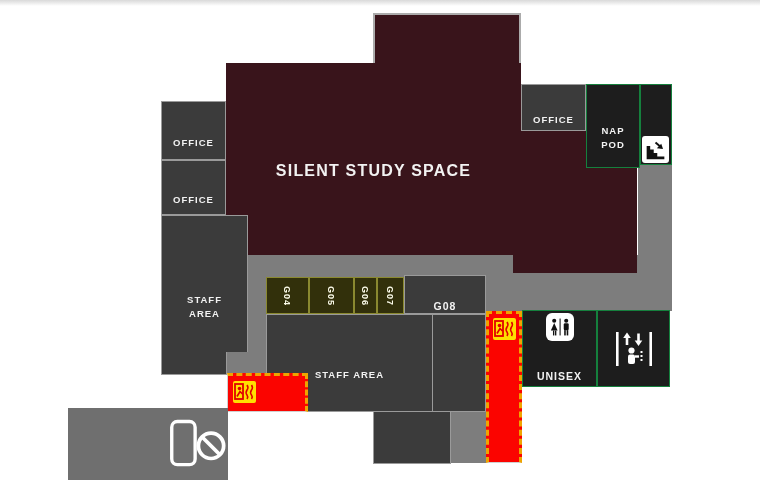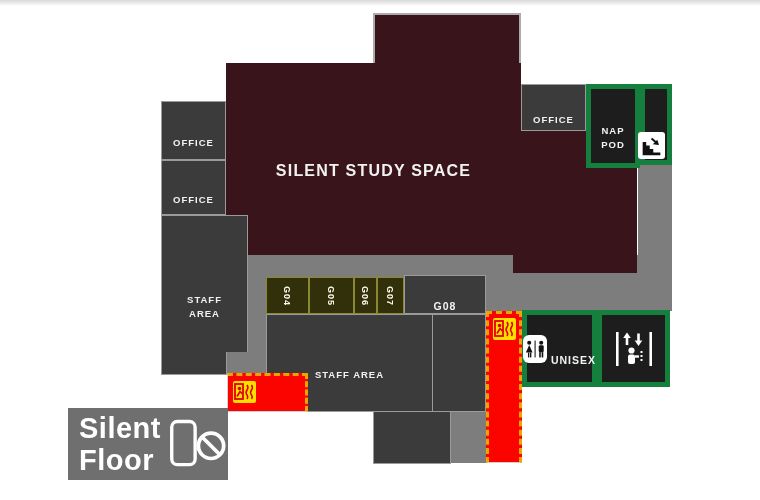--- a/index.html
+++ b/index.html
@@ -4,37 +4,37 @@
 <style>
   html,body{margin:0;padding:0;background:#ffffff;}
   body{font-family:"Liberation Sans",sans-serif;}
   #stage{position:relative;width:760px;height:500px;background:#ffffff;overflow:hidden;}
   .topshade{position:absolute;left:0;top:0;width:760px;height:6px;
     background:linear-gradient(#d9d9d9,#ffffff);}
   .blk{position:absolute;box-sizing:border-box;display:flex;align-items:center;justify-content:center;}
   .corr{background:#7d7d7d;}
   .maroon{background:#39141b;}
   .dark{background:#3b3b3b;border:1px solid #9a9a9a;}
-  .black{background:#1d1d1d;border:5px solid #15803d;}
+  .black{background:#1d1d1d;border:1px solid #15803d;}
   .olive{background:#32300b;border:1px solid #8a8930;}
   .red{background:#fb0400;}
   .lbl{color:#f2f2f2;font-weight:bold;font-size:9.5px;letter-spacing:1px;text-align:center;line-height:1.45;margin-top:24px;}
   .lbl-big{font-size:16px;letter-spacing:1.2px;}
   .lbl-narrow{width:52px;}
   .lbl-nap{width:36px;}
   .vlbl{transform:rotate(90deg);white-space:nowrap;color:#fdfdec;font-weight:bold;font-size:9px;letter-spacing:1px;}
   .notch{border:2px solid #ababab;border-bottom:none;}
   .red-left{border:1px solid #d0d0d0;border-top:3px dashed #efa400;border-right:3px dashed #efa400;}
   .red-corr{border:1px solid #d0d0d0;border-top:3px dashed #efa400;border-left:3px dashed #efa400;border-right:3px dashed #efa400;}
   .exit-badge{position:absolute;width:23px;height:22px;background:#ffdf00;border-radius:2px;}
   .stairs-badge{position:absolute;width:27px;height:27px;background:#ffffff;border-radius:3px;
     display:flex;align-items:center;justify-content:center;}
   .toilet-badge{width:28px;height:28px;background:#ffffff;border-radius:6px;
     display:flex;align-items:center;justify-content:center;}
-  .room-col{flex-direction:row;gap:4px;}
+  .room-col{flex-direction:column;gap:4px;}
   .legend{position:absolute;left:68px;top:408px;width:160px;height:72px;background:#6f6f6f;}
   .legend-text{position:absolute;left:11px;top:4px;color:#ffffff;font-weight:bold;
     font-size:29px;line-height:32px;letter-spacing:0.5px;}
 </style>
 </head>
 <body>
 
 <div id="stage">
   <div class="topshade"></div>
 
@@ -150,23 +150,19 @@
         <rect x="2" y="3" width="8" height="15" fill="none" stroke="#e00000" stroke-width="1.8"></rect>
         <circle cx="6.5" cy="7.5" r="1.8" fill="#e00000"></circle>
         <path d="M4 15.5 L7 10.5 L9.5 13" stroke="#e00000" stroke-width="1.7" fill="none"></path>
         <path d="M14 4 q1.8 2.5 0 5 q-1.8 2.5 0 5 q1.5 2 0 4" stroke="#e00000" stroke-width="1.6" fill="none"></path>
         <path d="M18.5 4 q1.8 2.5 0 5 q-1.8 2.5 0 5 q1.5 2 0 4" stroke="#e00000" stroke-width="1.6" fill="none"></path>
       </svg>
     </div>
   </div>
 
   <div class="legend">
-    <div class="legend-text">
-      <div>Silent</div>
-      <div>Floor</div>
-    </div>
     <svg style="position:absolute;left:100px;top:9px;" width="58" height="54" viewBox="0 0 62 56">
       <rect x="4" y="4" width="25" height="46" rx="6" fill="none" stroke="#fff" stroke-width="3.6"></rect>
       <circle cx="46" cy="30" r="13.5" fill="none" stroke="#fff" stroke-width="4"></circle>
       <path d="M36.5 20.5 L55.5 39.5" stroke="#fff" stroke-width="4"></path>
     </svg>
   </div>
 </div>
 
 </body></html>

